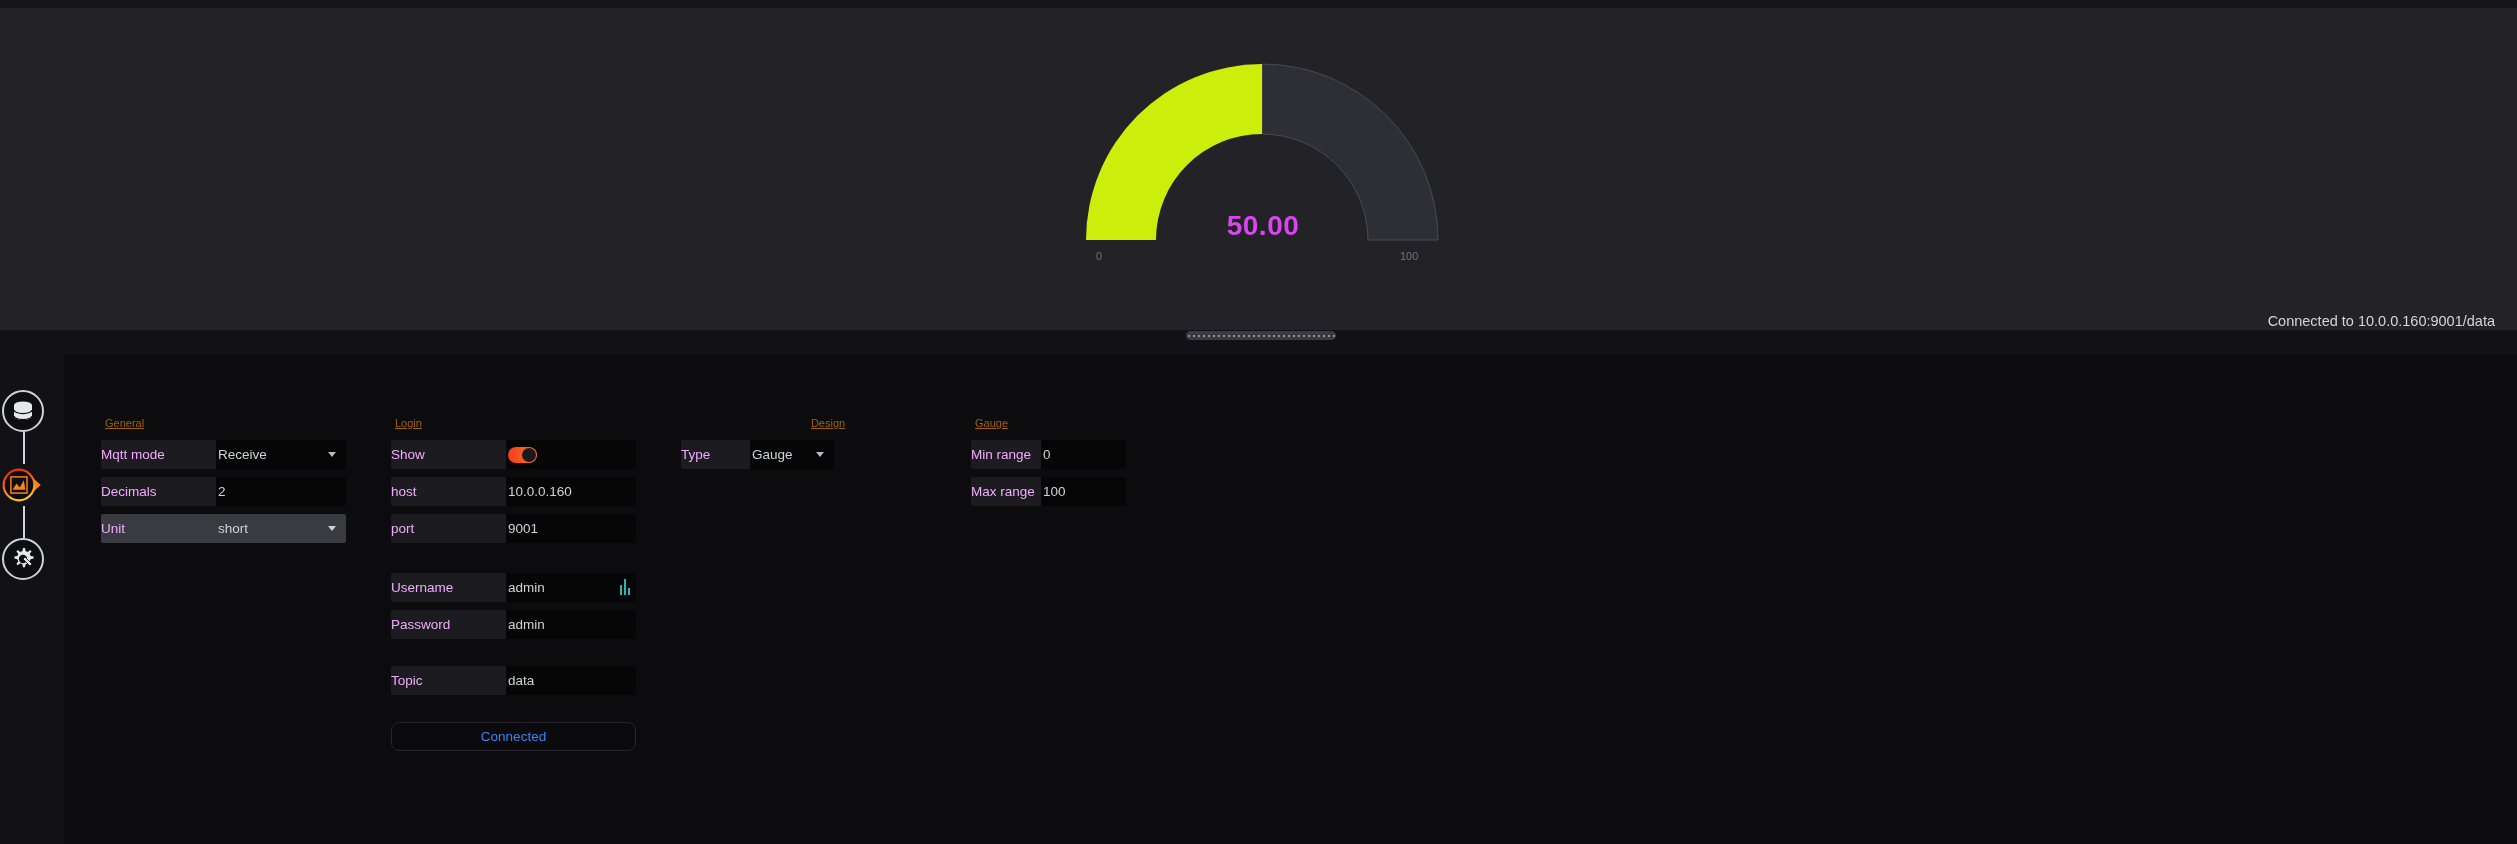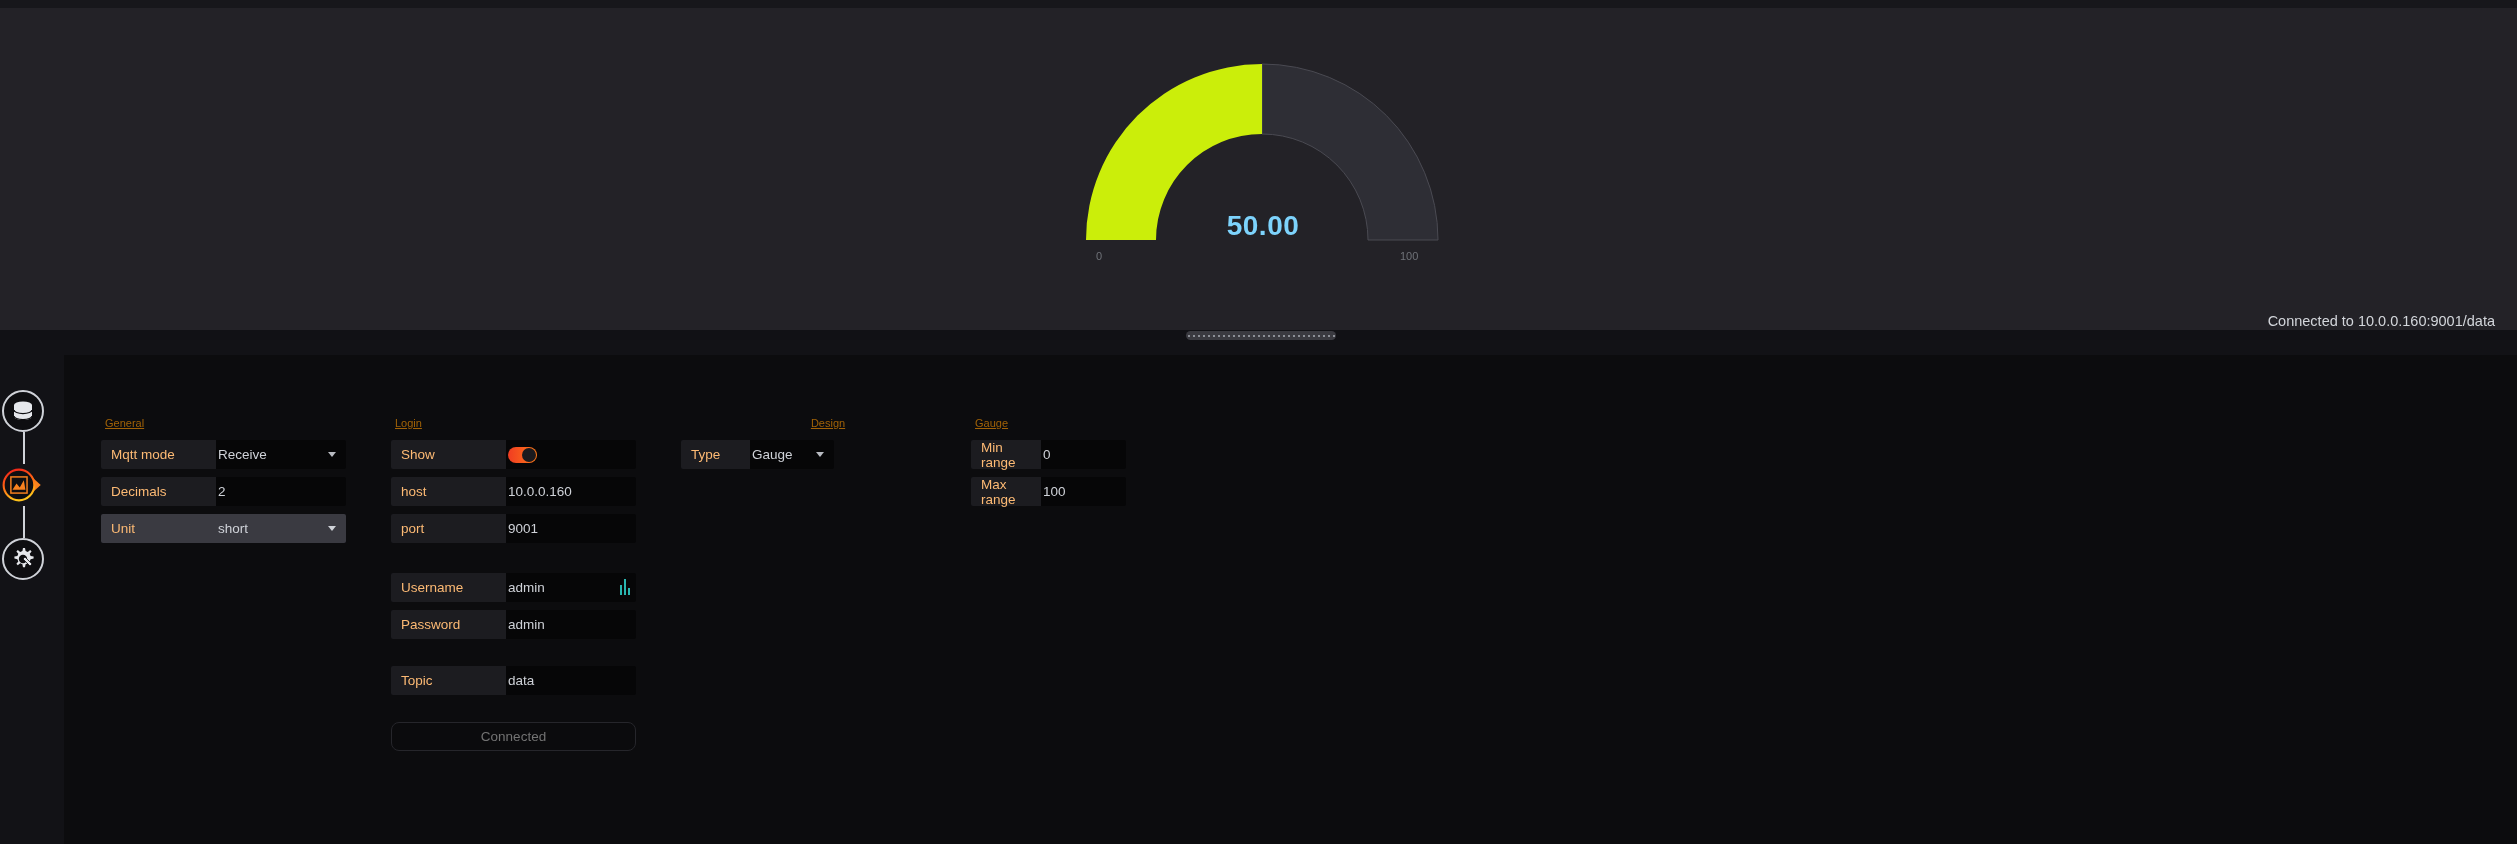--- a/index.html
+++ b/index.html
@@ -27,21 +27,21 @@
     background: #232227;
   }
   .gauge-wrap {
     position: absolute; left: 1081px; top: 51px;
     width: 362px; height: 190px;
   }
   .gauge-wrap svg { display: block; }
   .gauge-value {
     position: absolute; left: 1183px; top: 202px;
     width: 160px; text-align: center;
-    font-size: 28px; font-weight: bold; color: #7dd3fc;
+    font-size: 28px; font-weight: bold; color: #d946ef;
     letter-spacing: 0.5px;
   }
   .gauge-tick {
     position: absolute; font-size: 11px; color: #6f7278;
   }
   .gauge-tick.min { left: 1096px; top: 242px; }
   .gauge-tick.max { left: 1400px; top: 242px; }
 
   .conn-status {
     position: absolute; right: 22px; top: 305px;
@@ -126,22 +126,22 @@
   }
 
   .row {
     display: flex; align-items: stretch;
     height: 29px; margin-bottom: 8px; width: 245px;
     font-size: 13.5px;
   }
   .row .key {
     width: 115px; flex: none;
     background: #1c1c20;
-    display: flex; align-items: center; padding-left: 10px;
-    color: #fdba74; border-radius: 2px 0 0 2px;
+    display: flex; align-items: center; 
+    color: #f0abfc; border-radius: 2px 0 0 2px;
   }
   .row .val {
     flex: 1; background: #060607;
     display: flex; align-items: center; padding-left: 2px;
     color: #cfd2d8; border-radius: 0 2px 2px 0;
     position: relative; cursor: text;
   }
   .row.select .val { cursor: pointer; }
   .row.select .val .caret { position: absolute; right: 10px; top: 12px; }
   .row.hovered .key { background: #3a3a41; }
@@ -169,21 +169,21 @@
     cursor: pointer;
   }
   .pwmgr-icon i { display: block; width: 2.5px; background: #29b6b0; }
   .spacer-20 { height: 19px; }
   .spacer-22 { height: 22px; }
 
   .connect-btn {
     width: 245px; height: 29px;
     background: #0b0b0d; border: 1px solid #26262b; border-radius: 8px;
     display: flex; align-items: center; justify-content: center;
-    font-size: 13.5px; color: #737373; cursor: pointer;
+    font-size: 13.5px; color: #3b82f6; cursor: pointer;
   }
 
   
   .rail { position: absolute; left: 0; top: 390px; width: 48px; height: 220px; }
   .rail-line {
     position: absolute; left: 23px; width: 2px; background: #cfd2d8;
   }
   .rail-node {
     position: absolute; left: 2px;
     width: 42px; height: 42px; border-radius: 50%;

